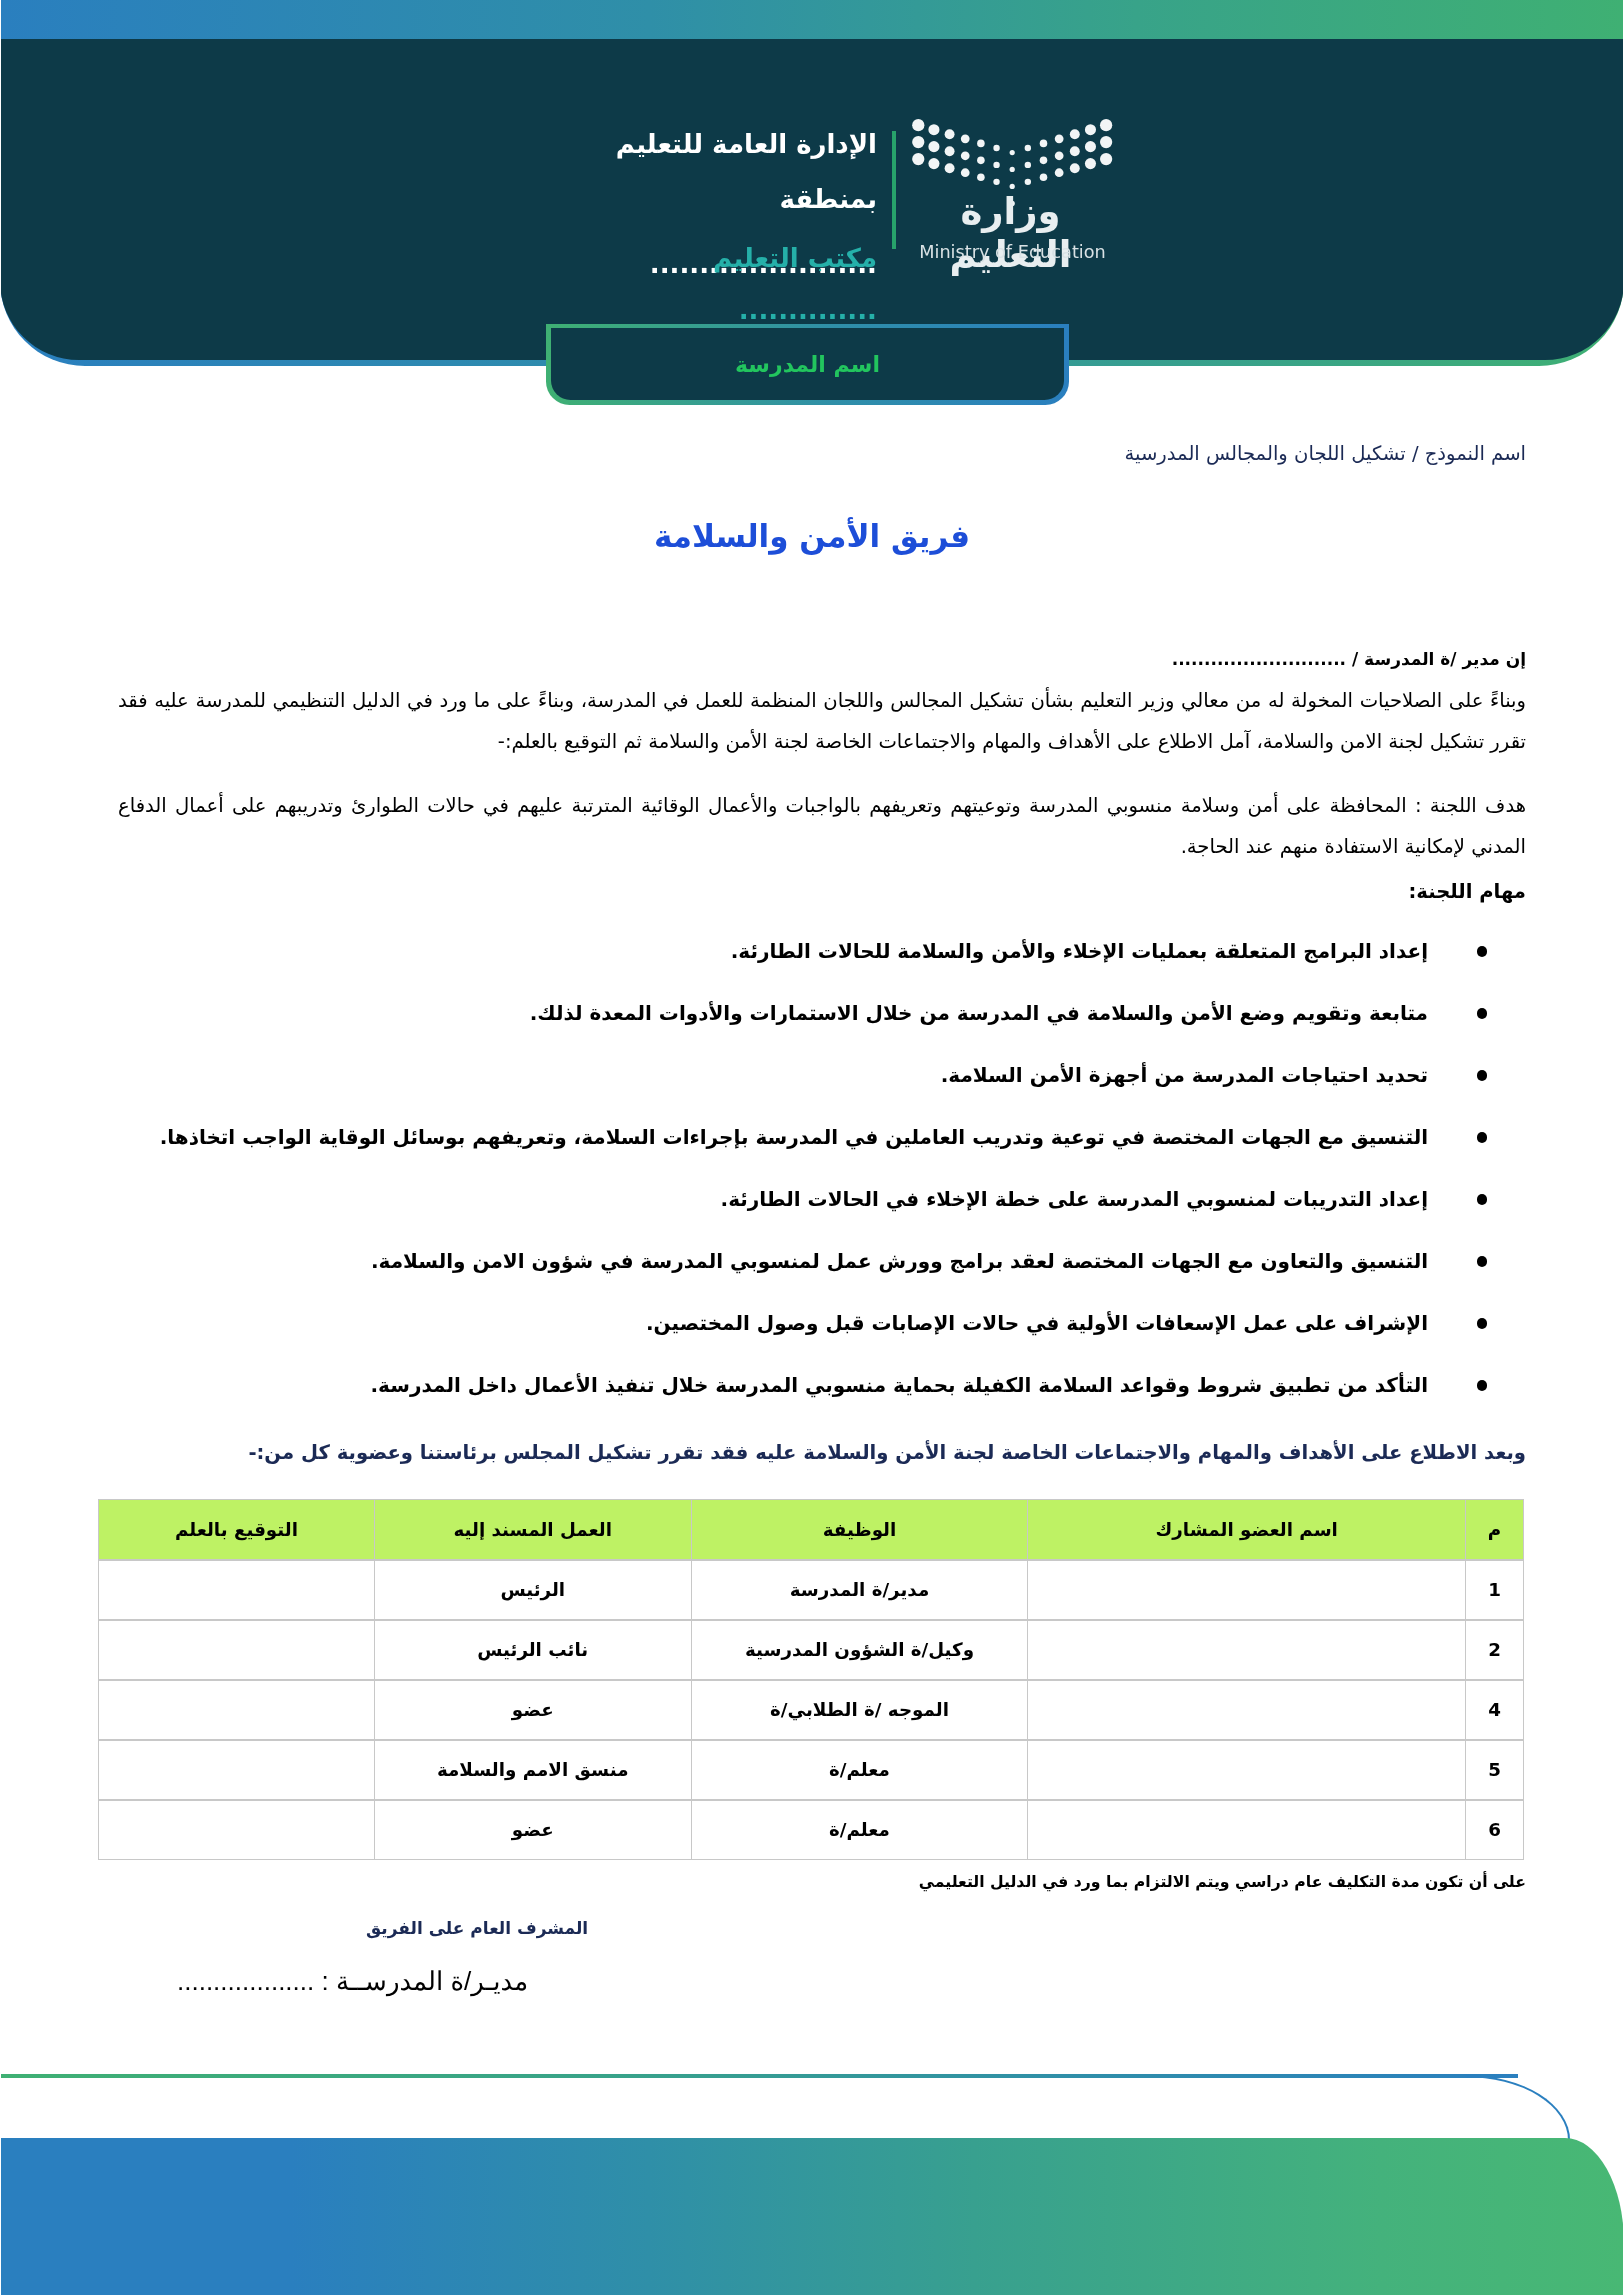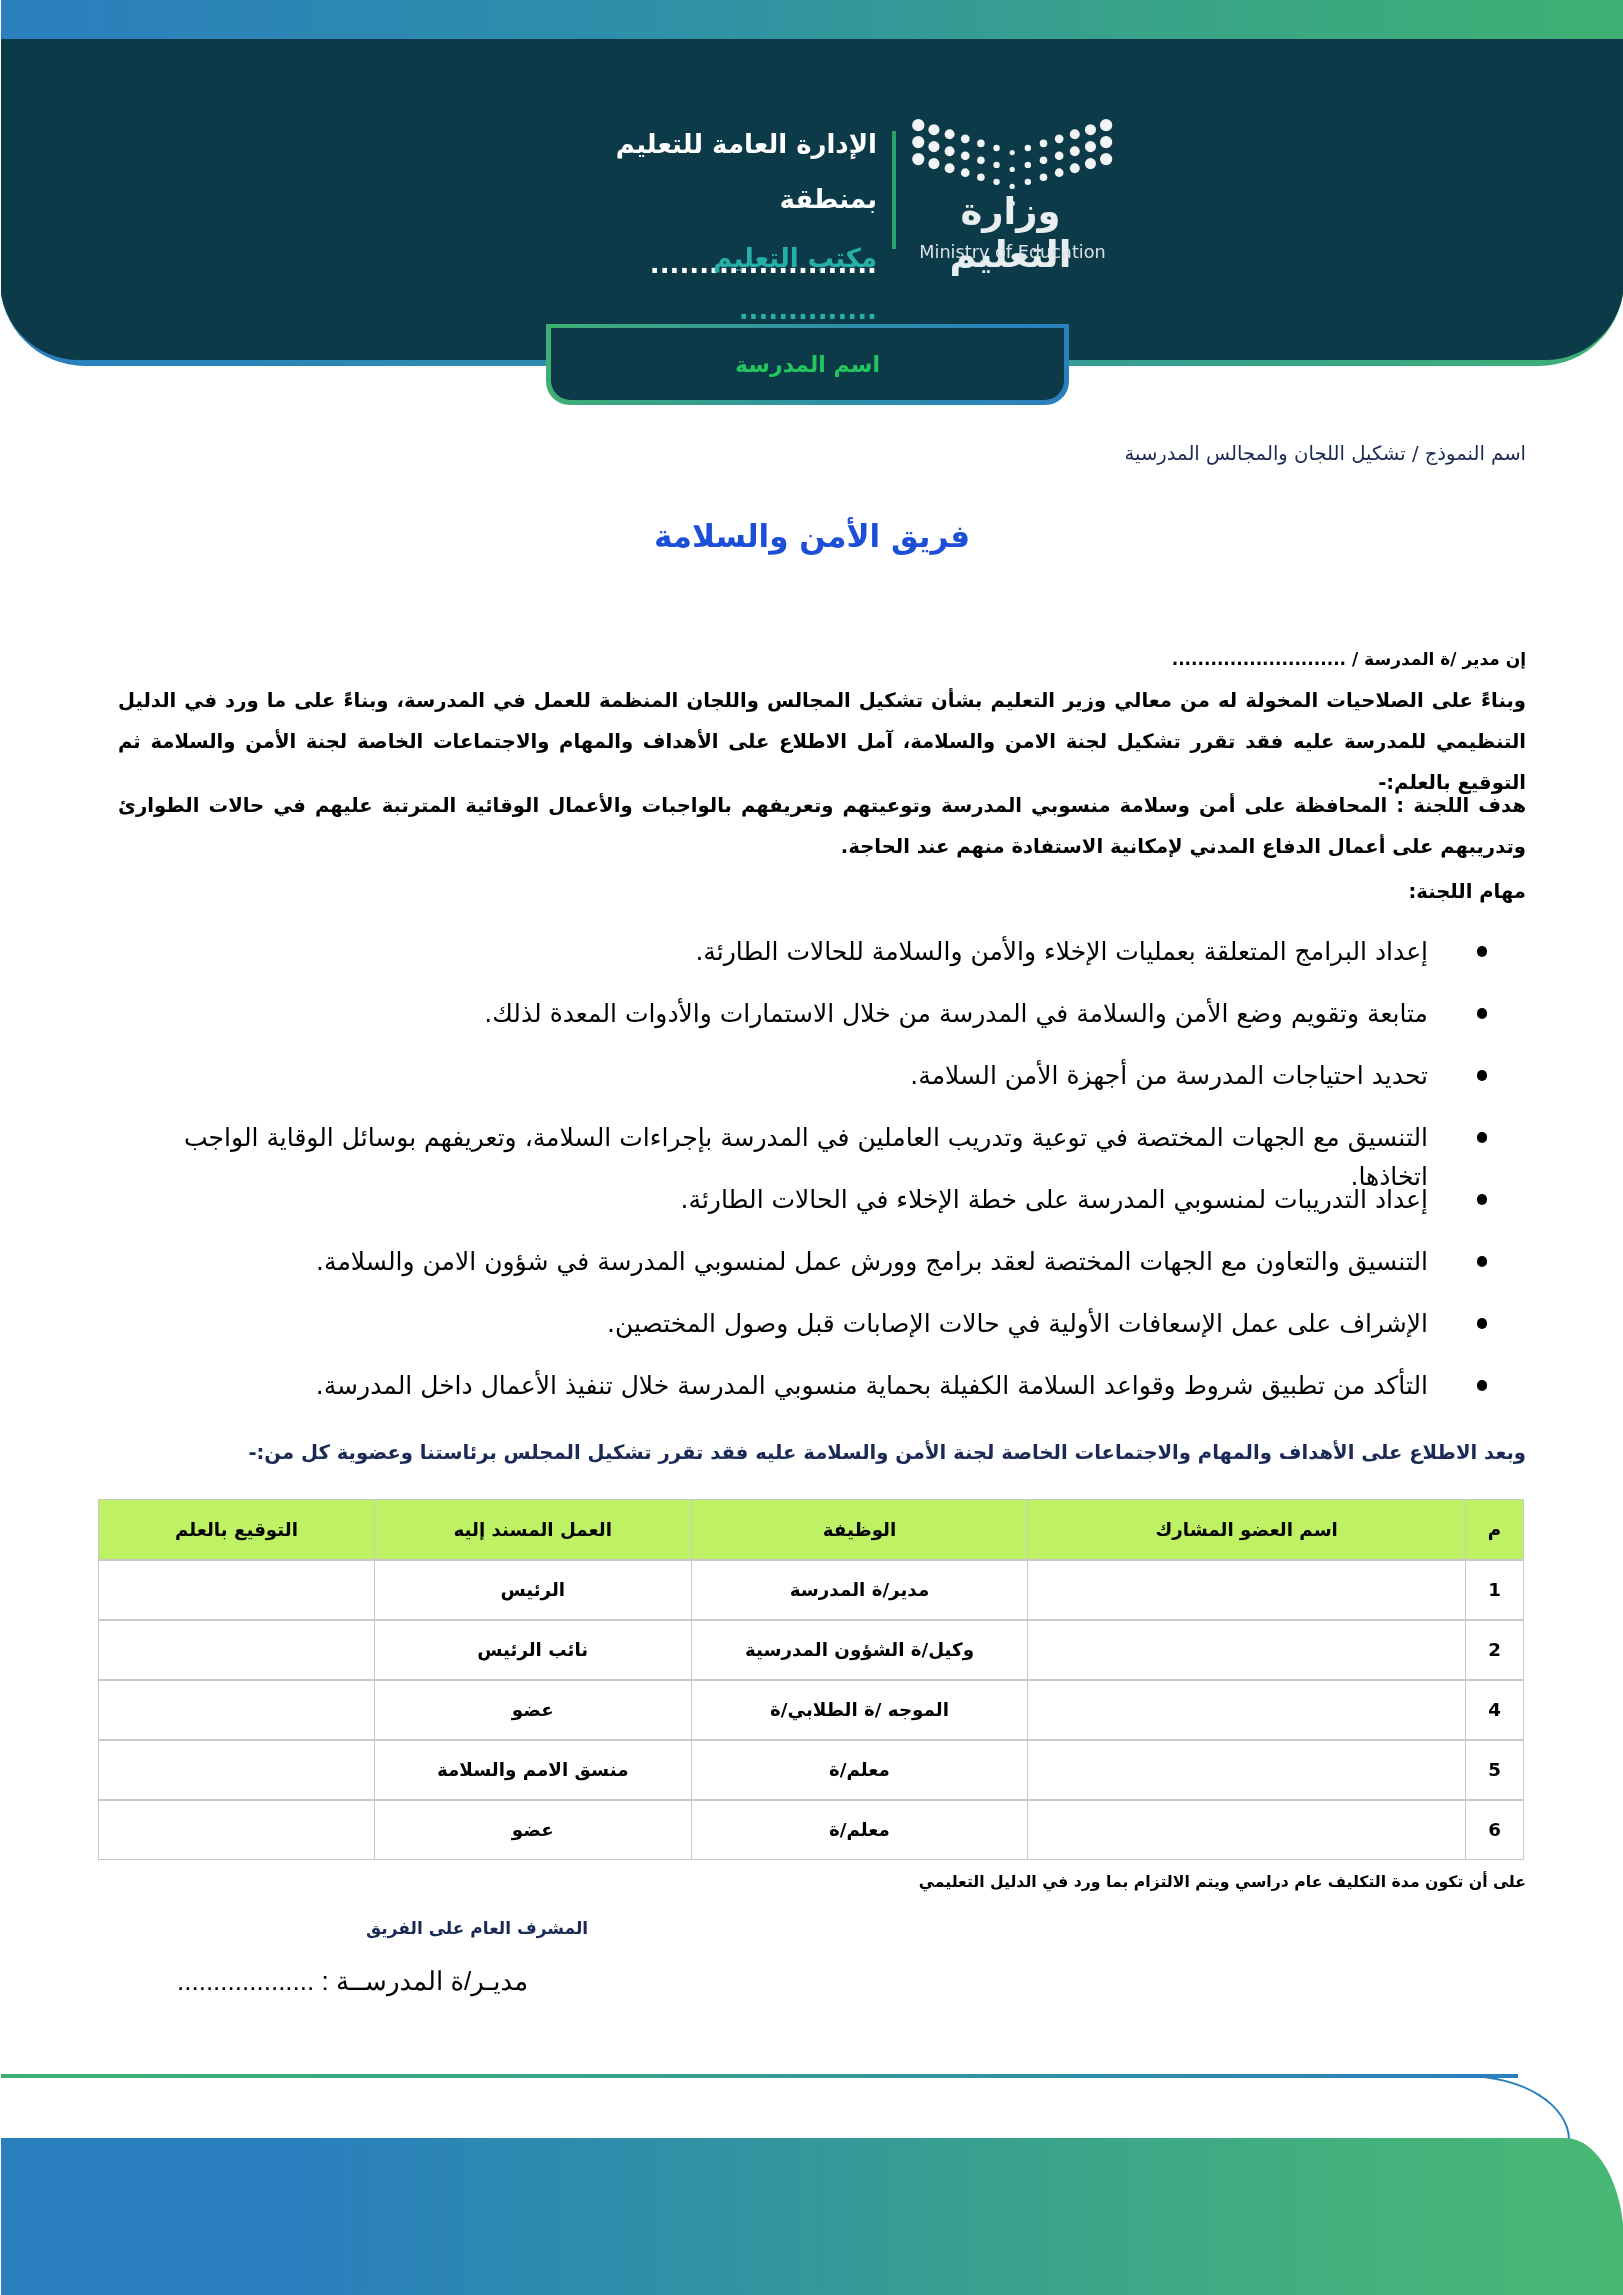--- a/index.html
+++ b/index.html
@@ -60,31 +60,31 @@
       position: absolute; right: 98px; top: 442px; font-size: 19.6px; font-weight: normal; color: #1b2a55;
     }
     .doc-title {
       position: absolute; left: 0; width: 1624px; top: 518px; text-align: center;
       font-size: 31px; font-weight: bold; color: #1d4ed8;
     }
     .principal-line {
       position: absolute; right: 98px; top: 621px; font-size: 17px; font-weight: bold; margin-top: 28px;
     }
     .para {
-      position: absolute; right: 98px; left: 118px; font-size: 19.6px; font-weight: bold;
+      position: absolute; right: 98px; left: 118px; font-size: 19.6px; font-weight: normal;
       line-height: 41px; text-align: justify;
     }
     .para1 { top: 680px; }
     .para2 { top: 785px; }
     .tasks-heading { position: absolute; right: 98px; top: 880px; font-size: 19.6px; font-weight: bold; }
     .tasks {
       position: absolute; right: 98px; top: 932px; width: 1374px; list-style: none;
     }
     .tasks li {
-      position: relative; height: 62px; padding-right: 98px; font-size: 25px; font-weight: normal;
+      position: relative; height: 62px; padding-right: 98px; font-size: 20px; font-weight: bold;
       line-height: 39px;
     }
     .tasks li .bullet {
       position: absolute; right: 39px; top: 14.4px; width: 10.5px; height: 10.5px; border-radius: 50%; background: #000;
     }
     .decision {
       position: absolute; right: 98px; top: 1441px; font-size: 19.6px; font-weight: bold; color: #1b2a55;
     }
 
     

